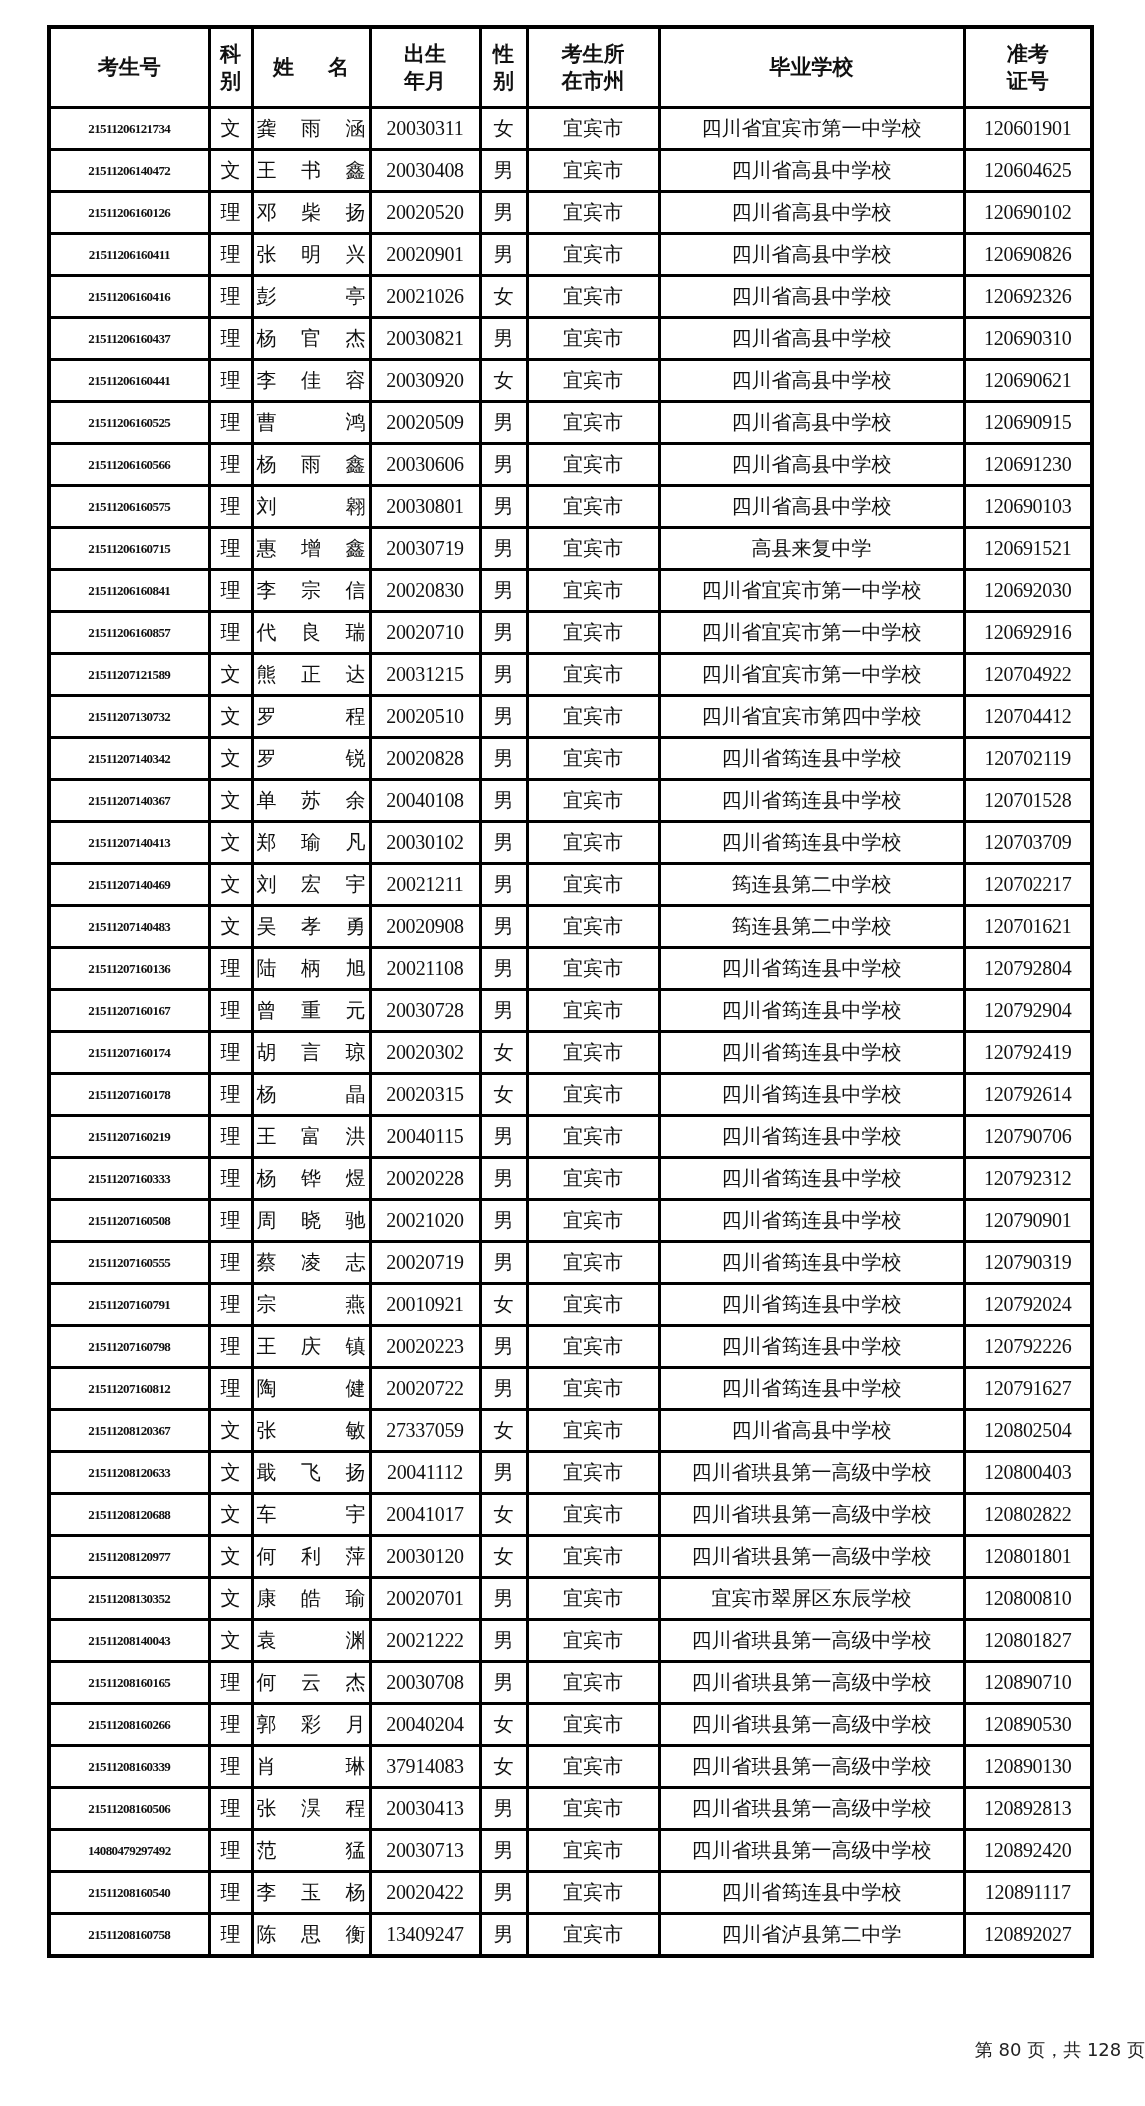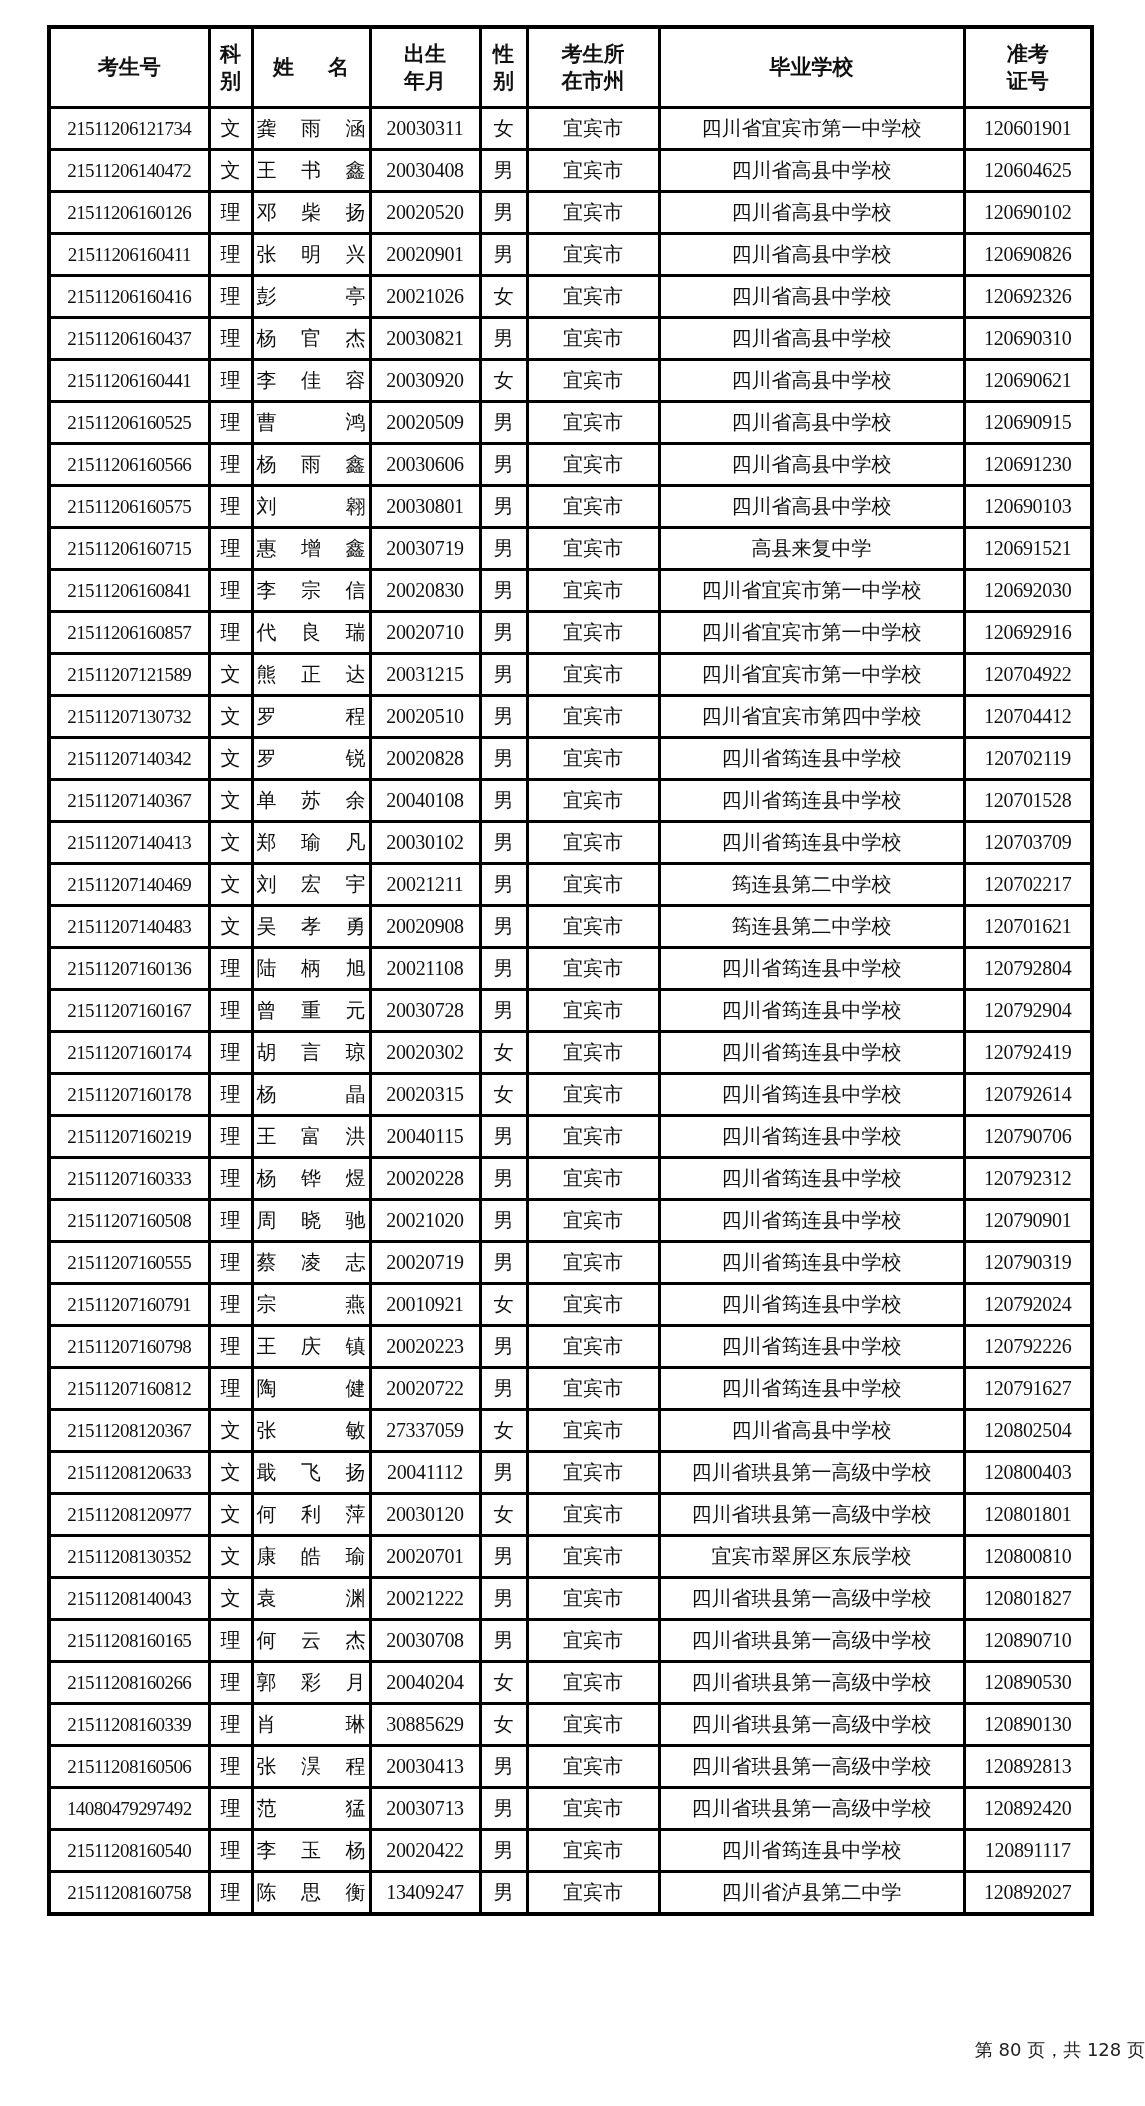--- a/index.html
+++ b/index.html
@@ -3,21 +3,21 @@
 <meta charset="utf-8">
 <style>
   html, body { margin:0; padding:0; background:#ffffff; }
   body { width:1145px; height:2106px; position:relative; overflow:hidden;
          font-family:"Liberation Serif","DejaVu Serif",serif; color:#111; }
   .page { position:absolute; left:47px; top:25px; width:887px; }
   table { border-collapse:collapse; width:1043px; table-layout:fixed; border:4px solid #000; }
   th, td { border:3px solid #000; padding:0; text-align:center; vertical-align:middle; overflow:hidden; white-space:nowrap; }
   th { height:77px; font-family:"DejaVu Sans","Liberation Sans",sans-serif; font-weight:bold; font-size:21px; line-height:27px; }
   td { height:39px; font-size:20px; }
-  td.id { font-size:19px; letter-spacing:-0.6px; }
+  td.id { font-size:13px; letter-spacing:-0.6px;font-weight:bold; }
   td.num { font-size:20px; letter-spacing:-0.3px; }
   td.name { text-align:left; padding:0 3px; }
   .name-wrap { display:flex; justify-content:space-between; align-items:center; width:100%; }
   .name-wrap span { display:inline-block; }
   th.name-h .name-wrap { justify-content:center; gap:34px; }
   .footer { position:absolute; left:0; width:1145px; top:2038px; text-align:right;
             font-family:"DejaVu Sans","Liberation Sans",sans-serif; font-size:18px; color:#222; }
 </style>
 </head>
 <body>
@@ -607,20 +607,36 @@
         <span>扬</span>
       </div>
     </td>
     <td class="num">20041112</td>
     <td>男</td>
     <td>宜宾市</td>
     <td>四川省珙县第一高级中学校</td>
     <td class="num">120800403</td>
   </tr>
 
+  <tr>
+    <td class="id">21511208120688</td>
+    <td>文</td>
+    <td class="name">
+      <div class="name-wrap">
+        <span>车</span>
+        <span></span>
+        <span>宇</span>
+      </div>
+    </td>
+    <td class="num">20041017</td>
+    <td>女</td>
+    <td>宜宾市</td>
+    <td>四川省珙县第一高级中学校</td>
+    <td class="num">120802822</td>
+  </tr>
 
   <tr>
     <td class="id">21511208120977</td>
     <td>文</td>
     <td class="name">
       <div class="name-wrap">
         <span>何</span>
         <span>利</span>
         <span>萍</span>
       </div>
@@ -703,21 +719,21 @@
   <tr>
     <td class="id">21511208160339</td>
     <td>理</td>
     <td class="name">
       <div class="name-wrap">
         <span>肖</span>
         <span></span>
         <span>琳</span>
       </div>
     </td>
-    <td class="num">30885629</td>
+    <td class="num">37914083</td>
     <td>女</td>
     <td>宜宾市</td>
     <td>四川省珙县第一高级中学校</td>
     <td class="num">120890130</td>
   </tr>
 
   <tr>
     <td class="id">21511208160506</td>
     <td>理</td>
     <td class="name">

